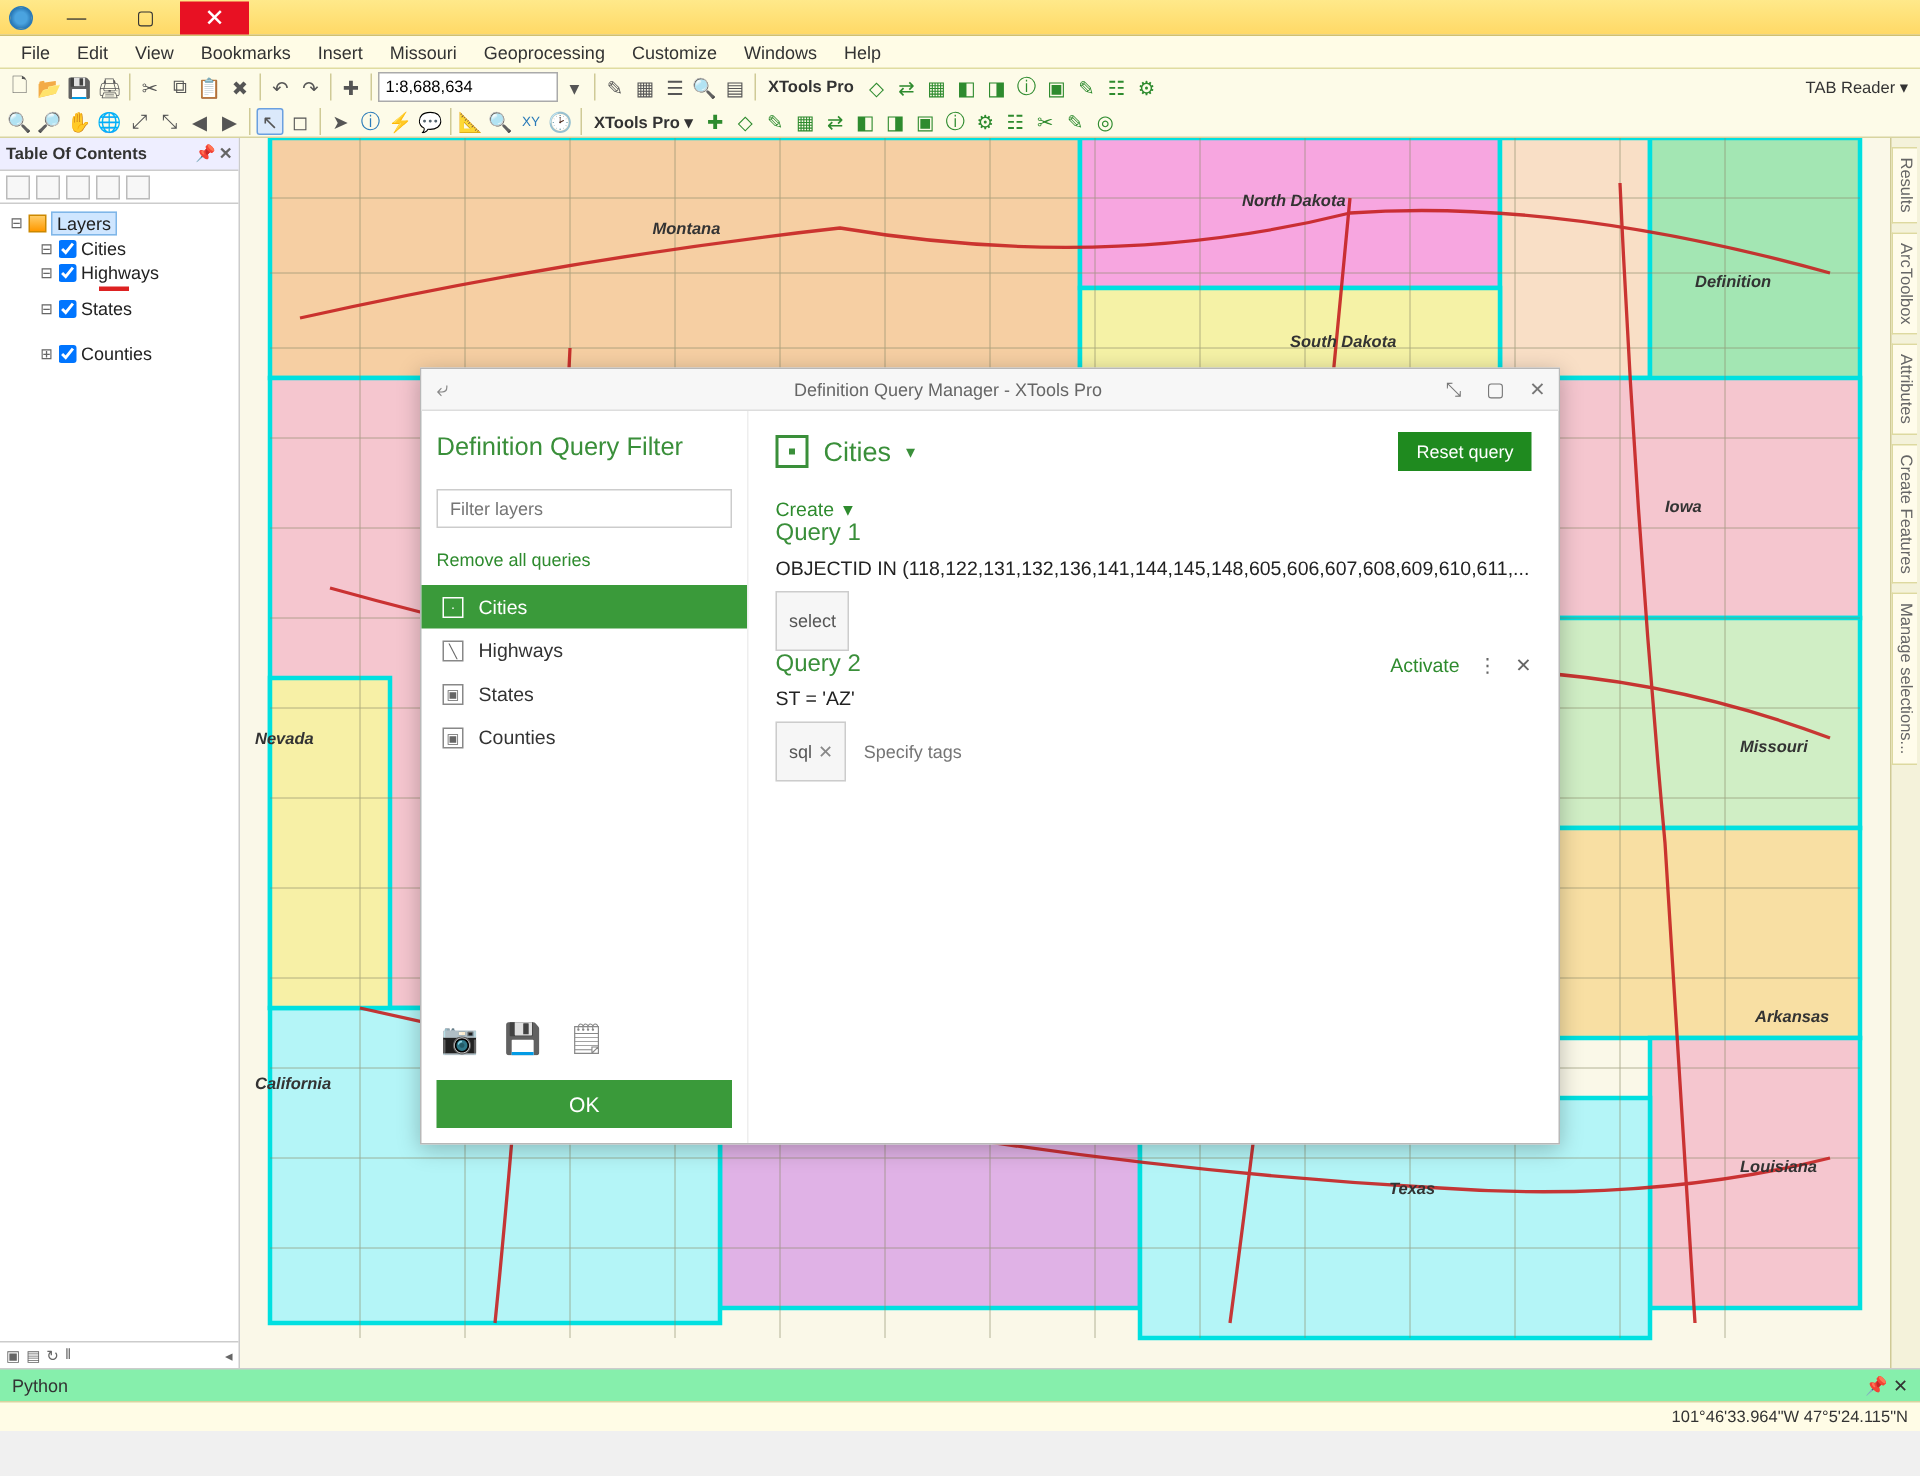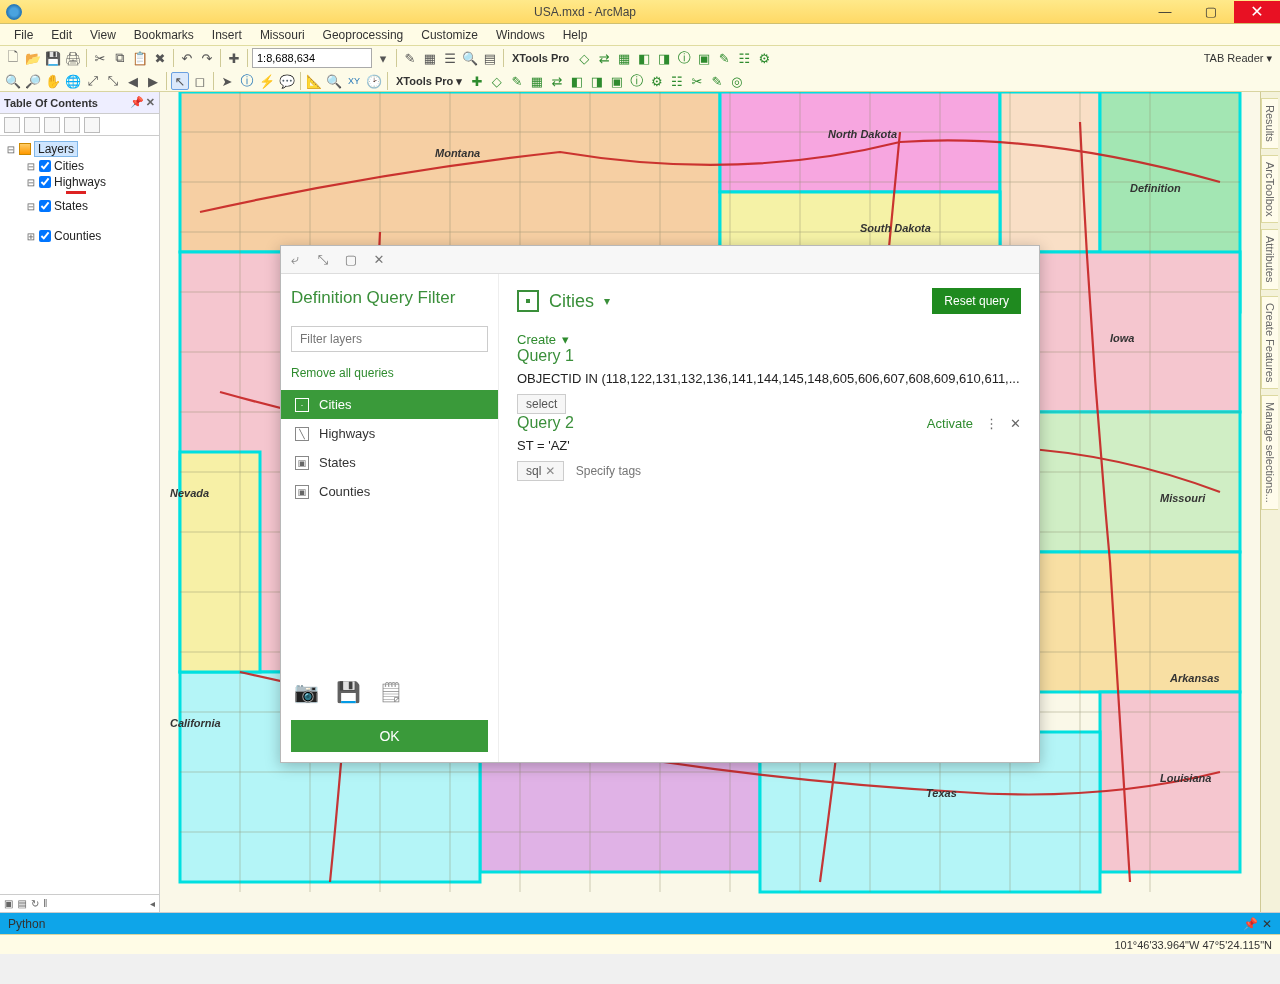--- a/index.html
+++ b/index.html
@@ -46,21 +46,21 @@
 .maparea{flex:1;position:relative;background:#faf8e8;overflow:hidden;}
 svg.mapsvg{position:absolute;inset:0;width:100%;height:100%;}
 .map-label{position:absolute;font-style:italic;font-weight:600;font-size:11px;color:#333;}
 
 
 .right-tabs{width:20px;background:#f4f2da;border-left:1px solid #cfca96;padding-top:6px;}
 .rt{writing-mode:vertical-rl;text-orientation:mixed;font-size:11px;color:#666;padding:6px 2px;margin-bottom:6px;background:#fffceb;border:1px solid #ddd9a0;border-right:none;}
 
 
 .statusbar{height:20px;background:#fffce6;border-top:1px solid #d8d4a0;display:flex;align-items:center;justify-content:space-between;padding:0 8px;font-size:11px;color:#333;}
-.pythonbar{height:22px;background:#0ea5e9;border-top:1px solid #ccc;display:flex;align-items:center;padding:0 8px;font-size:12px;color:#333;justify-content:space-between;}
+.pythonbar{height:22px;background:#86efac;border-top:1px solid #ccc;display:flex;align-items:center;padding:0 8px;font-size:12px;color:#333;justify-content:space-between;}
 
 
 .dialog{position:absolute;left:280px;top:245px;width:760px;height:518px;background:#fff;border:1px solid #b8b8b8;box-shadow:0 3px 14px rgba(0,0,0,.25);display:flex;flex-direction:column;}
 .dlg-title{height:28px;background:#f7f7f7;border-bottom:1px solid #ddd;display:flex;align-items:center;color:#666;font-size:12px;}
 .dlg-title .back{width:28px;text-align:center;color:#888;font-size:14px;}
 .dlg-title .t{flex:1;text-align:center;}
 .dlg-title .wbtn{width:28px;text-align:center;color:#777;font-size:13px;}
 .dlg-body{flex:1;display:flex;}
 .dlg-left{width:218px;border-right:1px solid #eee;padding:14px 10px 10px 10px;display:flex;flex-direction:column;}
 .dlg-left h3{font-size:17px;color:#3a8f3a;font-weight:500;margin-bottom:18px;line-height:1.2;}
@@ -81,33 +81,32 @@
 .rhdr .lname .sq{width:22px;height:22px;border:2px solid #3a8f3a;display:flex;align-items:center;justify-content:center;}
 .rhdr .lname .sq::after{content:"";width:4px;height:4px;background:#3a8f3a;}
 .rhdr .lname .chev{color:#3a8f3a;font-size:12px;}
 .reset-btn{background:#1f8a1f;color:#fff;border:none;padding:6px 12px;font-size:12px;cursor:pointer;}
 .create-dd{color:#2e8b2e;font-size:13px;margin-top:18px;display:flex;align-items:center;gap:6px;cursor:pointer;}
 .qblock{}
 .qtitle{color:#3a8f3a;font-size:16px;margin-bottom:6px;display:flex;align-items:center;justify-content:space-between;}
 .qtitle .acts{display:flex;align-items:flex-start;gap:12px;font-size:13px;color:#666;}
 .qtitle .acts .activate{color:#2e8b2e;cursor:pointer;}
 .qexpr{font-size:13px;color:#222;margin-bottom:8px;white-space:nowrap;overflow:hidden;text-overflow:ellipsis;}
-.tag{display:inline-flex;align-items:flex-end;gap:4px;border:1px solid #ccc;background:#f6f6f6;padding:2px 8px;font-size:12px;color:#555;margin-right:4px;}
+.tag{display:inline-flex;align-items:flex-end;gap:4px;border:1px solid #ccc;background:#f6f6f6;padding:12px 8px;font-size:12px;color:#555;margin-right:4px;}
 .tag .x{color:#888;cursor:pointer;}
 .tag-input{border:none;font-size:12px;color:#888;padding:2px 4px;outline:none;}
 
 .toc-bottom{height:18px;border-top:1px solid #ccc;display:flex;align-items:center;gap:4px;padding:0 4px;font-size:10px;color:#666;}
 
 </style>
 </head>
 <body>
 
 <div class="titlebar">
   <div class="app-icon"></div>
-  <div class="title">USA.mxd - ArcMap</div>
   <div class="winbtns">
     <div class="winbtn">—</div>
     <div class="winbtn">▢</div>
     <div class="winbtn close">✕</div>
   </div>
 </div>
 
 <div class="menubar">
   <span class="mi">File</span>
   <span class="mi">Edit</span>
@@ -321,20 +320,21 @@
 </div>
 
 <div class="statusbar">
   <span></span>
   <span>101°46'33.964"W  47°5'24.115"N</span>
 </div>
 
 <div class="dialog">
   <div class="dlg-title">
     <span class="back">⤶</span>
+    <span class="t">Definition Query Manager - XTools Pro</span>
     <span class="wbtn">⤡</span>
     <span class="wbtn">▢</span>
     <span class="wbtn">✕</span>
   </div>
   <div class="dlg-body">
     <div class="dlg-left">
       <h3>Definition Query Filter</h3>
       <input class="filter-inp" placeholder="Filter layers" style="">
       <div class="remove-all">Remove all queries</div>
       <div class="layer-list">

